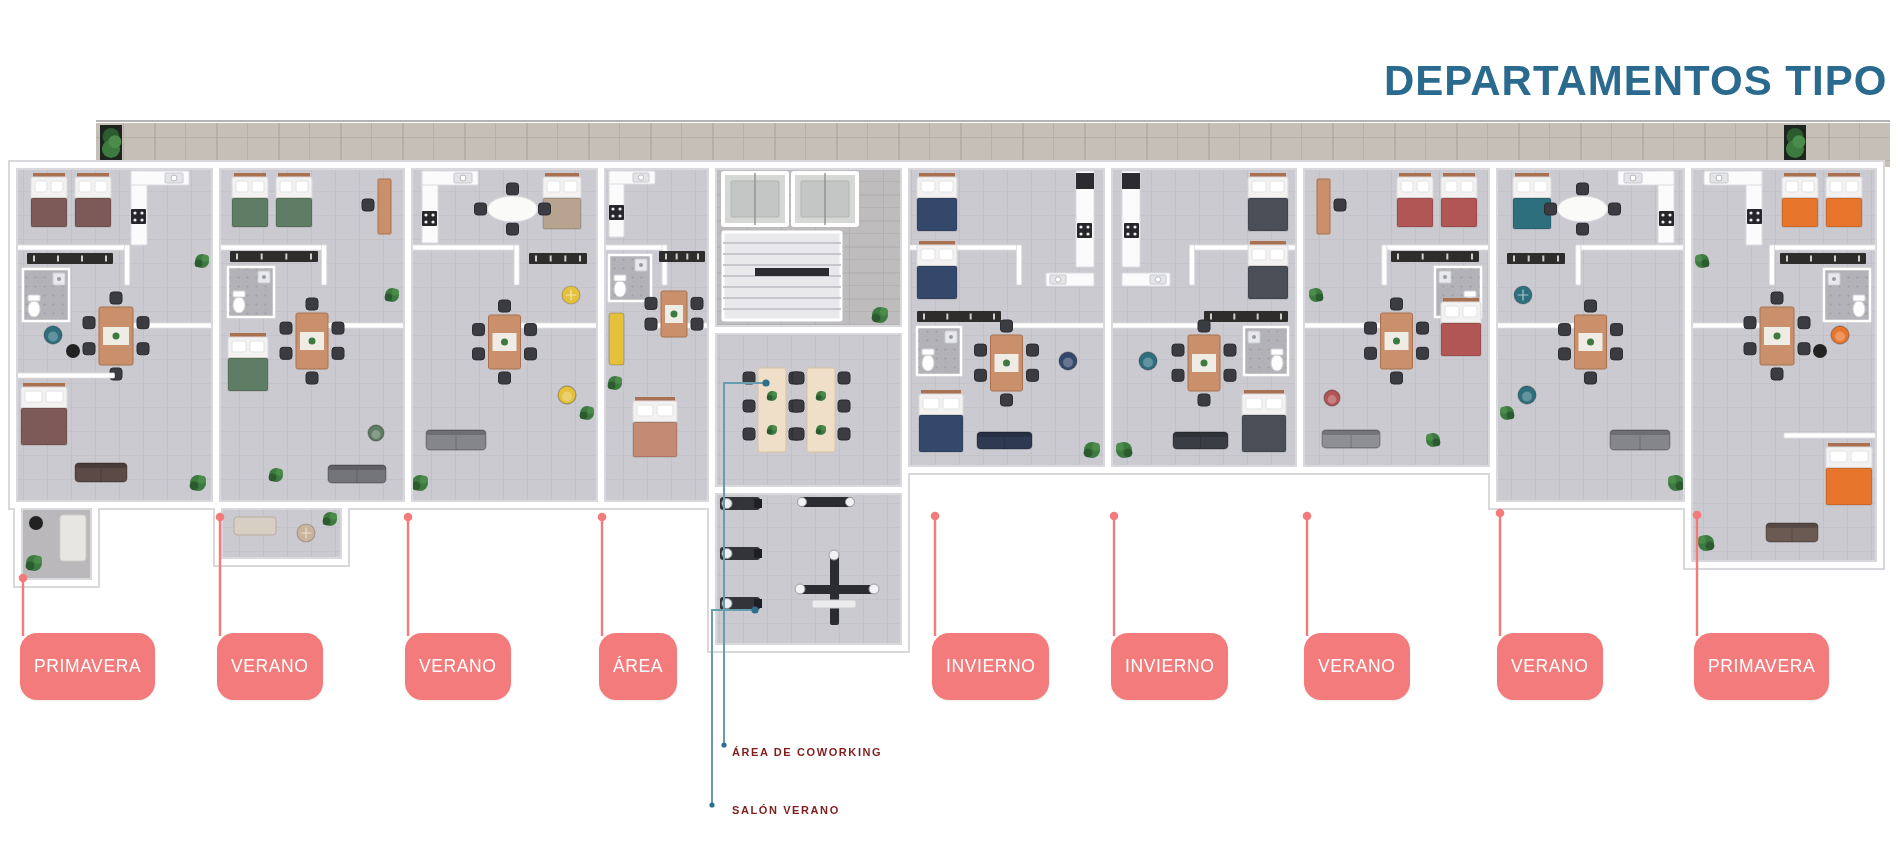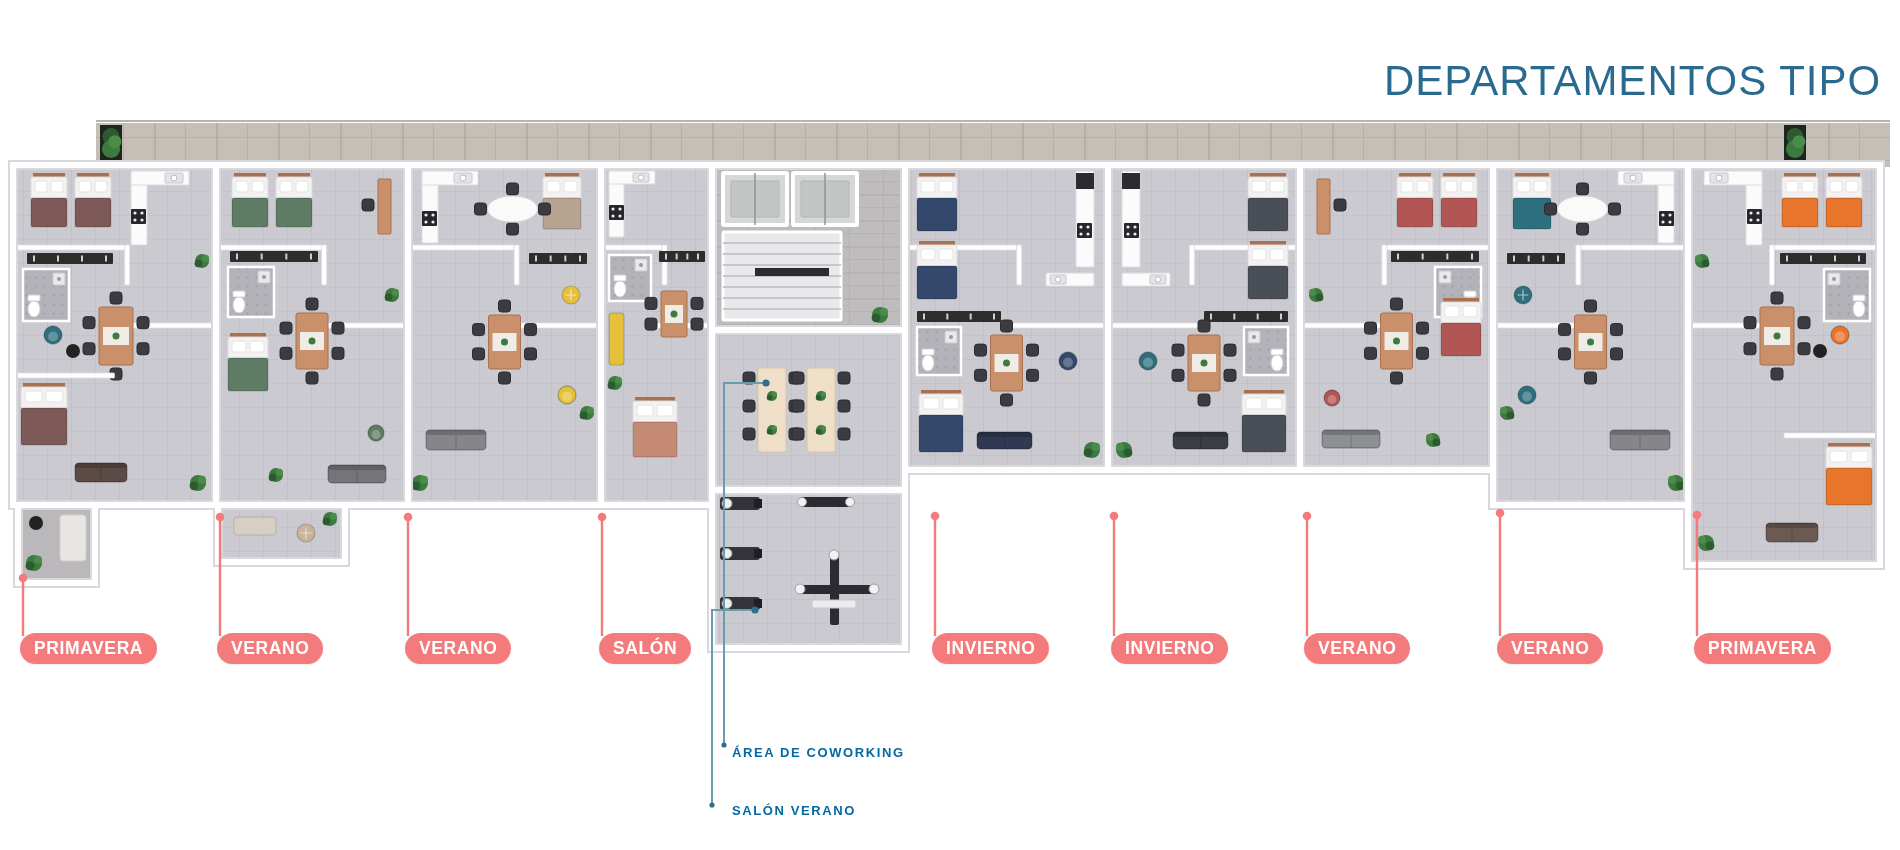--- a/index.html
+++ b/index.html
@@ -1,25 +1,25 @@
 <!DOCTYPE html>
 <html><head>
 <meta charset="utf-8">
 <style>
   html,body{margin:0;padding:0;background:#ffffff;}
   #stage{position:relative;width:1900px;height:850px;background:#ffffff;overflow:hidden;
          font-family:"Liberation Sans",sans-serif;}
   #plan-svg{position:absolute;left:0;top:0;}
-  .title{position:absolute;left:1384px;top:57px;font-size:42px;font-weight:400;
+  .title{position:absolute;left:1384px;top:57px;font-size:42px;font-weight:700;
          letter-spacing:1px;color:#2B6A8F;white-space:nowrap;}
-  .pill{position:absolute;height:31px;line-height:31px;padding:0 14px;border-radius:17px;
-        background:#F47B7B;color:#ffffff;font-size:17.5px;font-weight:bold;letter-spacing:.6px;
+  .pill{position:absolute;height:31px;line-height:31px;padding:18px 14px;border-radius:17px;
+        background:#F47B7B;color:#ffffff;font-size:17.5px;font-weight:normal;letter-spacing:.6px;
         white-space:nowrap;box-shadow:0 1px 2px rgba(0,0,0,.08);}
-  .amenity{position:absolute;transform:translateY(-50%);font-size:13px;font-weight:bold;
-        letter-spacing:1.6px;color:#0369a1;white-space:nowrap;}
+  .amenity{position:absolute;transform:translateY(-50%);font-size:11px;font-weight:bold;
+        letter-spacing:1.6px;color:#7f1d1d;white-space:nowrap;}
   .amenity.coworking{left:732px;top:752px;}
   .amenity.fitness{left:732px;top:810px;}
 </style>
 </head>
 <body>
 
 <div id="stage">
   <svg id="plan-svg" width="1900" height="850" viewBox="0 0 1900 850">
       <defs>
         <pattern id="tiles" width="24" height="24" patternUnits="userSpaceOnUse">
@@ -705,20 +705,20 @@
         </g>
       </g>
     </svg>
   <div class="title">DEPARTAMENTOS TIPO</div>
   <div class="amenity coworking">ÁREA DE COWORKING</div>
   <div class="amenity fitness">SALÓN VERANO</div>
   <div id="pill-layer">
       <div class="pill" style="left: 20px; top: 633px;">PRIMAVERA</div>
       <div class="pill" style="left: 217px; top: 633px;">VERANO</div>
       <div class="pill" style="left: 405px; top: 633px;">VERANO</div>
-      <div class="pill" style="left: 599px; top: 633px;">SALÓN</div>
+      <div class="pill" style="left: 599px; top: 633px;">ÁREA</div>
       <div class="pill" style="left: 932px; top: 633px;">INVIERNO</div>
       <div class="pill" style="left: 1111px; top: 633px;">INVIERNO</div>
       <div class="pill" style="left: 1304px; top: 633px;">VERANO</div>
       <div class="pill" style="left: 1497px; top: 633px;">VERANO</div>
       <div class="pill" style="left: 1694px; top: 633px;">PRIMAVERA</div>
     </div>
 </div>
 
 </body></html>

